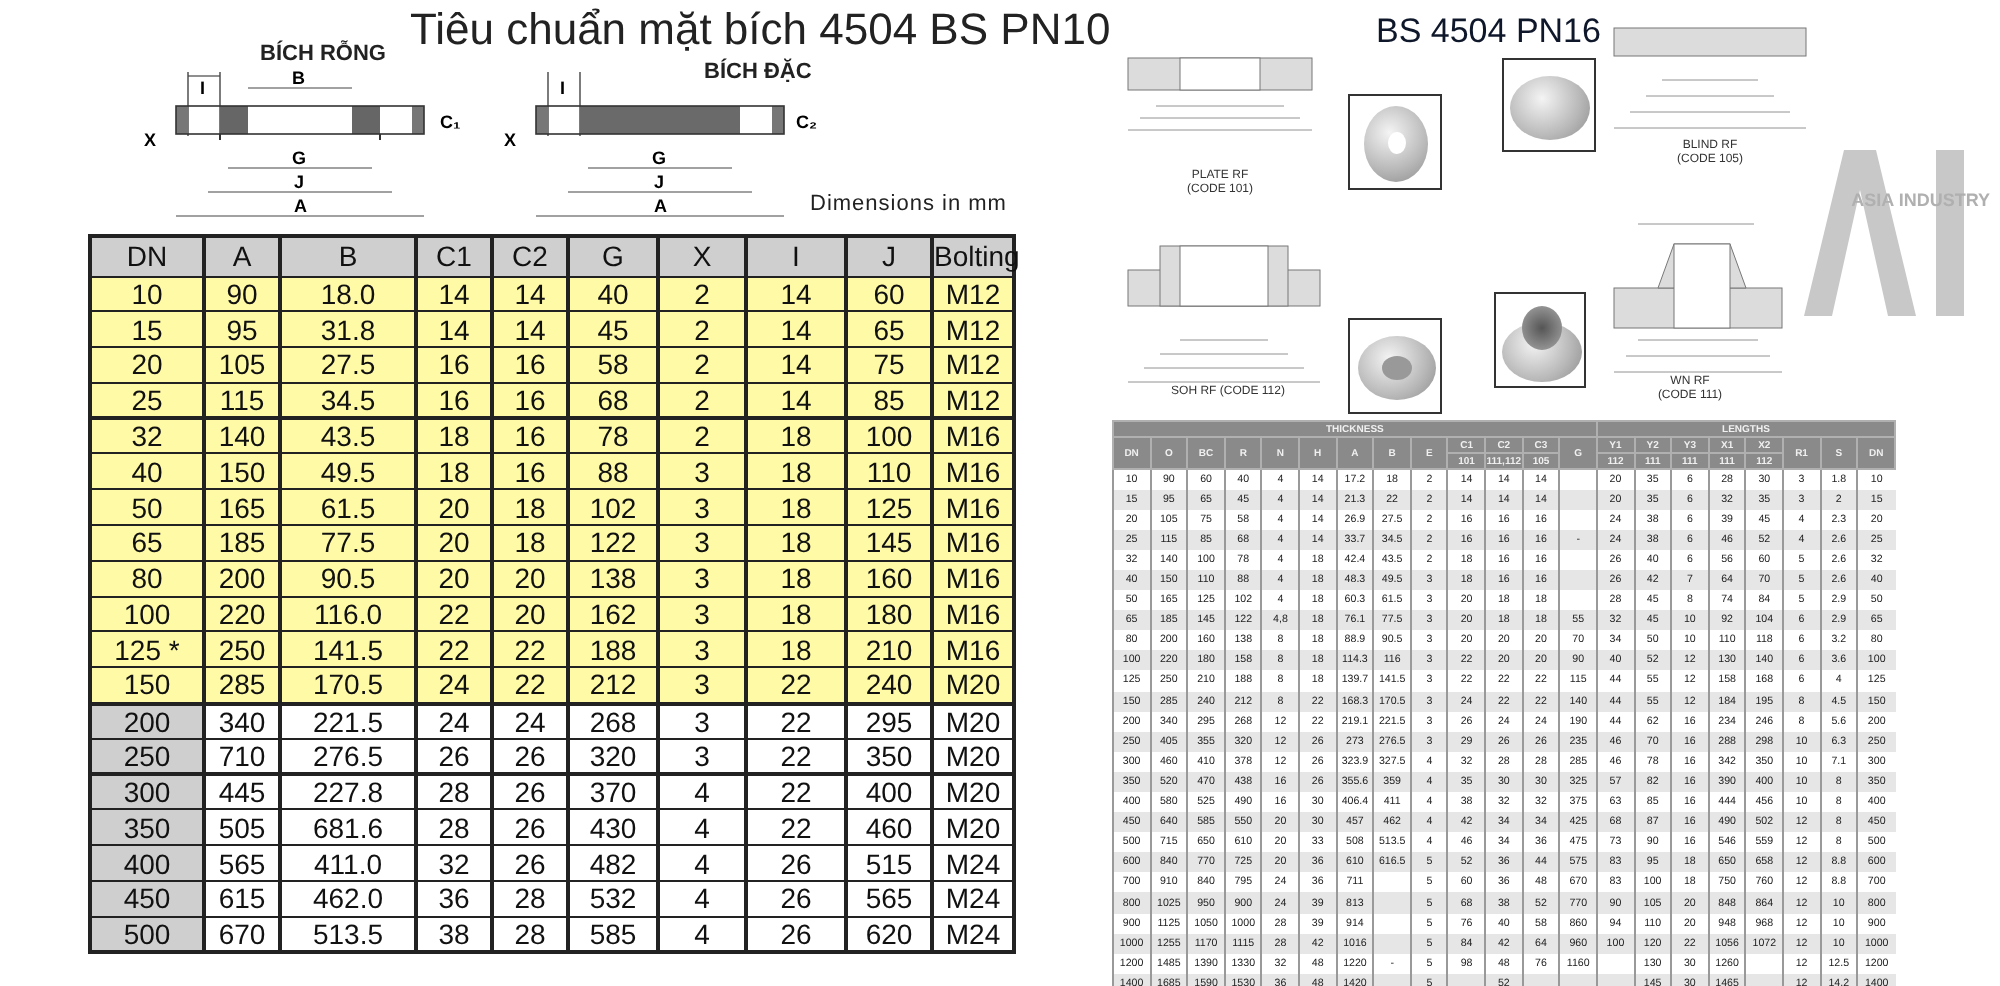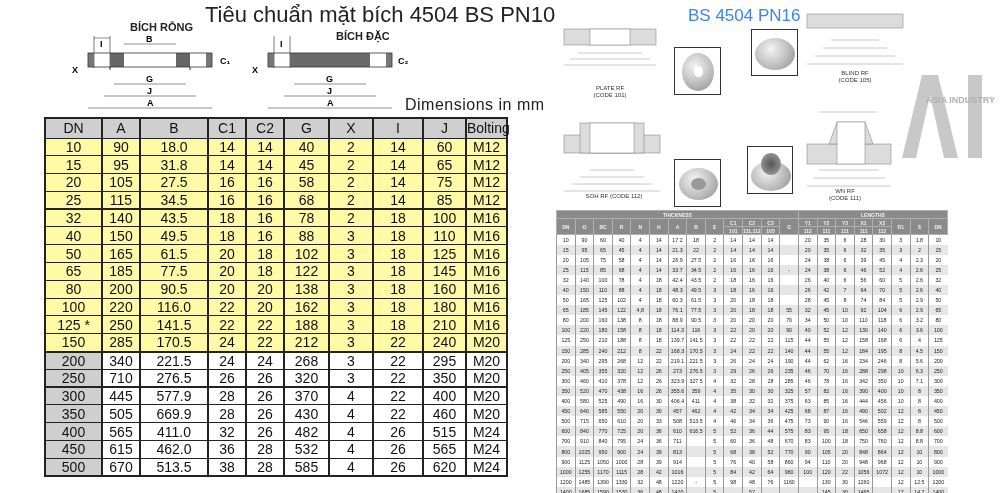--- a/index.html
+++ b/index.html
@@ -1,30 +1,30 @@
 <!DOCTYPE html>
 <html><head>
 <meta charset="utf-8">
 <style>
   * { box-sizing: border-box; margin: 0; padding: 0; }
   body { width: 1000px; height: 493px; background: #ffffff; position: relative; overflow: hidden; font-family: "Liberation Sans", sans-serif; color: #111; }
   .abs { position: absolute; }
   
   #left-title { left: 205px; top: 2px; font-size: 22px; color: #222; white-space: nowrap; text-align: center; }
   .diag-label { font-size: 11px; font-weight: bold; color: #222; }
-  .dim-note { left: 405px; top: 96px; font-size: 16px; color: #222; letter-spacing: 0.5px; }
+  .dim-note { left: 405px; top: 96px; font-size: 11px; color: #222; letter-spacing: 0.5px; }
   #left-table { left: 44px; top: 117px; width: 462px; border-collapse: collapse; border: 2px solid #222; table-layout: fixed; }
   #left-table th, #left-table td { border: 1px solid #222; border-left-width: 2px; text-align: center; font-size: 14px; height: 17.8px; padding: 0; line-height: 16px; }
   #left-table th { background: #cfcfcf; font-weight: normal; height: 20px; font-size: 14px; }
   #left-table tr.yellow td { background: #fffaa6; }
   #left-table tr.white td { background: #ffffff; }
   #left-table tr.white td:first-child { background: #cfcfcf; }
   #left-table tr.thick td { border-top-width: 2px; }
   
-  #right-title { left: 688px; top: 6px; font-size: 17px; color: #3b82f6; }
+  #right-title { left: 688px; top: 6px; font-size: 17px; color: #0f172a; }
   .code-label { font-size: 6px; color: #333; text-align: center; line-height: 7px; }
   #watermark { left: 900px; top: 70px; width: 95px; height: 90px; }
   #right-table { left: 556px; top: 210px; width: 392px; border-collapse: collapse; table-layout: fixed; }
   #right-table th { background: #8a8a8a; color: #f0f0f0; font-size: 5px; font-weight: bold; border: 1px solid #b0b0b0; height: 8px; padding: 0; }
   #right-table td { font-size: 5.3px; text-align: center; height: 10.1px; padding: 0; border-left: 1px solid #999; color: #222; }
   #right-table tr.alt td { background: #e6e6e6; }
   #right-table tr:last-child td { border-bottom: 1px solid #555; }
   .photo { border: 1px solid #333; background: #fff; }
   .disc { border-radius: 50%; background: radial-gradient(circle at 40% 35%, #f4f4f4, #b8b8b8 60%, #8c8c8c); position: absolute; }
 </style>
@@ -54,21 +54,21 @@
     <line x1="44" y1="66" x2="116" y2="66" stroke="#444" stroke-width="0.6"></line>
     <text x="76" y="64" font-size="9" font-weight="bold" font-family="Liberation Sans, sans-serif">G</text>
     <line x1="34" y1="78" x2="126" y2="78" stroke="#444" stroke-width="0.6"></line>
     <text x="77" y="76" font-size="9" font-weight="bold" font-family="Liberation Sans, sans-serif">J</text>
     <line x1="18" y1="90" x2="142" y2="90" stroke="#444" stroke-width="0.6"></line>
     <text x="77" y="88" font-size="9" font-weight="bold" font-family="Liberation Sans, sans-serif">A</text>
   </svg>
 </div>
 
 <div class="abs" style="left:250px;top:18px;width:170px;height:95px;">
-  <span class="abs diag-label" style="left:50px;top:12px;padding-left:36px;">BÍCH ĐẶC</span>
+  <span class="abs diag-label" style="left:66px;top:12px;padding-left:36px;">BÍCH ĐẶC</span>
   <svg width="170" height="95" viewBox="0 0 170 95" style="position:absolute;left:0;top:0;">
     <line x1="24" y1="18" x2="24" y2="50" stroke="#444" stroke-width="0.7"></line>
     <line x1="40" y1="18" x2="40" y2="50" stroke="#444" stroke-width="0.7"></line>
     <text x="30" y="29" font-size="9" font-weight="bold" font-family="Liberation Sans, sans-serif">I</text>
     <rect x="18" y="35" width="6" height="14" fill="#777"></rect>
     <rect x="40" y="35" width="80" height="14" fill="#6a6a6a"></rect>
     <rect x="136" y="35" width="6" height="14" fill="#777"></rect>
     <rect x="18" y="35" width="124" height="14" fill="none" stroke="#333" stroke-width="0.8"></rect>
     <text x="148" y="46" font-size="9" font-weight="bold" font-family="Liberation Sans, sans-serif">C₂</text>
     <text x="2" y="55" font-size="9" font-weight="bold" font-family="Liberation Sans, sans-serif">X</text>
@@ -275,33 +275,33 @@
         <td>26</td>
         <td>320</td>
         <td>3</td>
         <td>22</td>
         <td>350</td>
         <td>M20</td>
       </tr>
       <tr class="white thick">
         <td>300</td>
         <td>445</td>
-        <td>577.9</td>
+        <td>227.8</td>
         <td>28</td>
         <td>26</td>
         <td>370</td>
         <td>4</td>
         <td>22</td>
         <td>400</td>
         <td>M20</td>
       </tr>
       <tr class="white">
         <td>350</td>
         <td>505</td>
-        <td>669.9</td>
+        <td>681.6</td>
         <td>28</td>
         <td>26</td>
         <td>430</td>
         <td>4</td>
         <td>22</td>
         <td>460</td>
         <td>M20</td>
       </tr>
       <tr class="white">
         <td>400</td>

